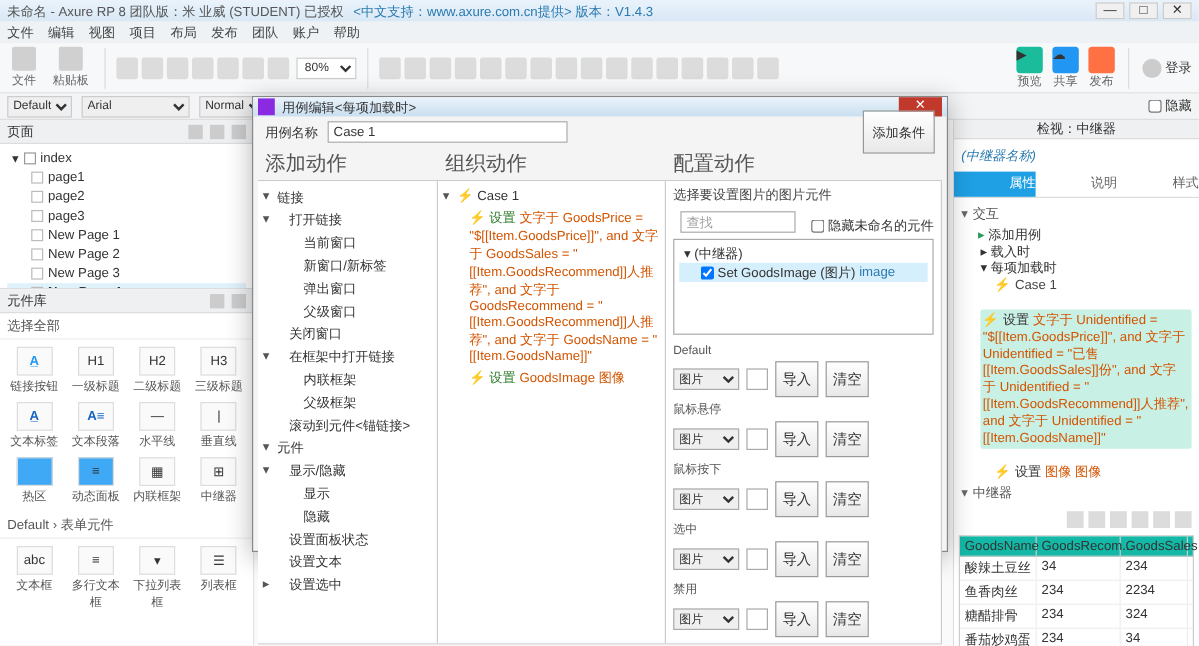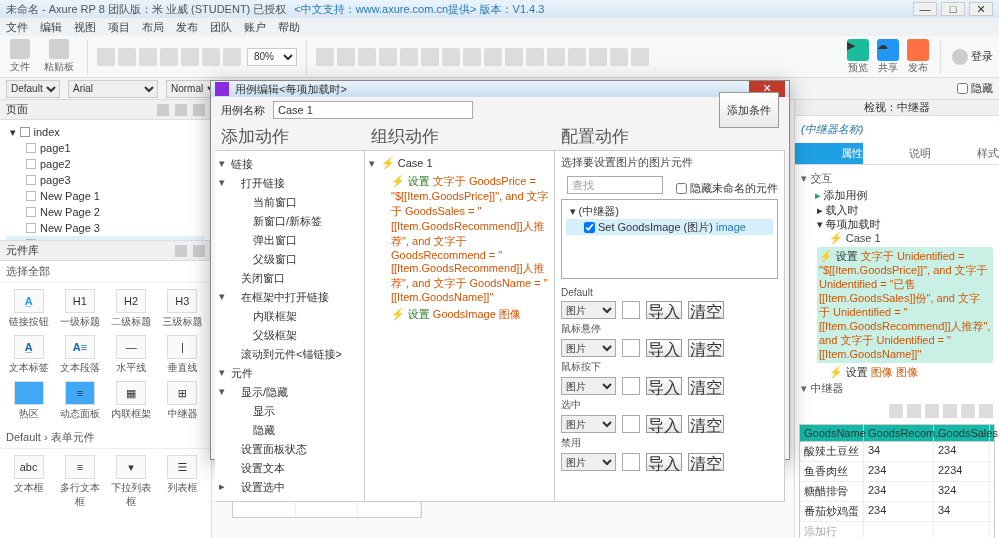--- a/index.html
+++ b/index.html
@@ -86,34 +86,34 @@
 .cfg-tree{border:1px solid #aaa;margin:3px 6px;background:#fff;height:80px;padding:4px;font-size:10px}
 .cfg-tree .l1{padding-left:4px}
 .cfg-tree .l2{padding-left:18px;background:#d6effc;display:flex;align-items:center;gap:3px;height:16px}
 .cfg-tree .l2 input{width:11px;height:11px}
 .cfg-tree .blue{color:#2a7ab0}
 .state-grid{padding:2px 6px}
 .state-row{display:flex;align-items:center;gap:6px;margin:3px 0}
 .state-row .slbl{width:44px;font-size:10px;color:#555}
 .state-row select{width:55px;height:18px;border:1px solid #aaa;font-size:10px}
 .state-row .box{width:18px;height:18px;border:1px solid #aaa;background:#fff}
-.state-row button{width:36px;height:18px;border:1px solid #999;background:linear-gradient(#fff,#e8e8e8);font-size:16px}
+.state-row button{width:36px;height:30px;border:1px solid #999;background:linear-gradient(#fff,#e8e8e8);font-size:12px}
 .r-head{height:20px;background:#eef0f2;border-bottom:1px solid #ddd;display:flex;align-items:center;justify-content:center}
 .r-title{color:#2a7ab0;font-style:italic;padding:6px}
 .r-tabs{display:flex;height:22px;border-bottom:1px solid #ddd}
 .r-tabs>div{flex:1;text-align:right;line-height:21px;color:#666}
 .r-tabs .active{background:#1fa0e4;color:#fff}
 .r-section{padding:4px 6px;font-size:11px}
 .r-section .sh{display:flex;align-items:center;gap:4px;color:#555;margin:2px 0}
 .r-section .sh::before{content:"▾";color:#666}
 .r-add{color:#2a9d5a;padding-left:14px}
 .r-sub{padding-left:16px;font-size:10px;color:#555;line-height:14px}
 .r-sub .bolt{color:#f1c40f}
 .r-sub .case{color:#444}
-.r-hl{background:#c9f0e4;padding:2px;border-radius:2px;margin:2px 0}
+.r-hl{background:#c9f0e4;padding:2px;border-radius:2px;margin:13px 0}
 .r-orange{color:#d35400}
 .r-table{margin:4px;border:1px solid #ccc;font-size:10px}
 .r-table .rt-head{display:flex;background:#14b8a6;border-bottom:1px solid #ccc}
 .r-table .rt-head>div{padding:2px 4px;border-right:1px solid #ccc}
 .r-table .rt-row{display:flex;border-bottom:1px solid #eee}
 .r-table .rt-row>div{padding:2px 4px;border-right:1px solid #eee}
 .r-tb-tools{display:flex;gap:4px;padding:2px 6px;justify-content:flex-end}
 .r-tb-tools span{width:14px;height:14px;background:#dcdcdc}
 .elements-label{padding:3px 6px;color:#555;border-bottom:1px solid #eee}
 </style>

